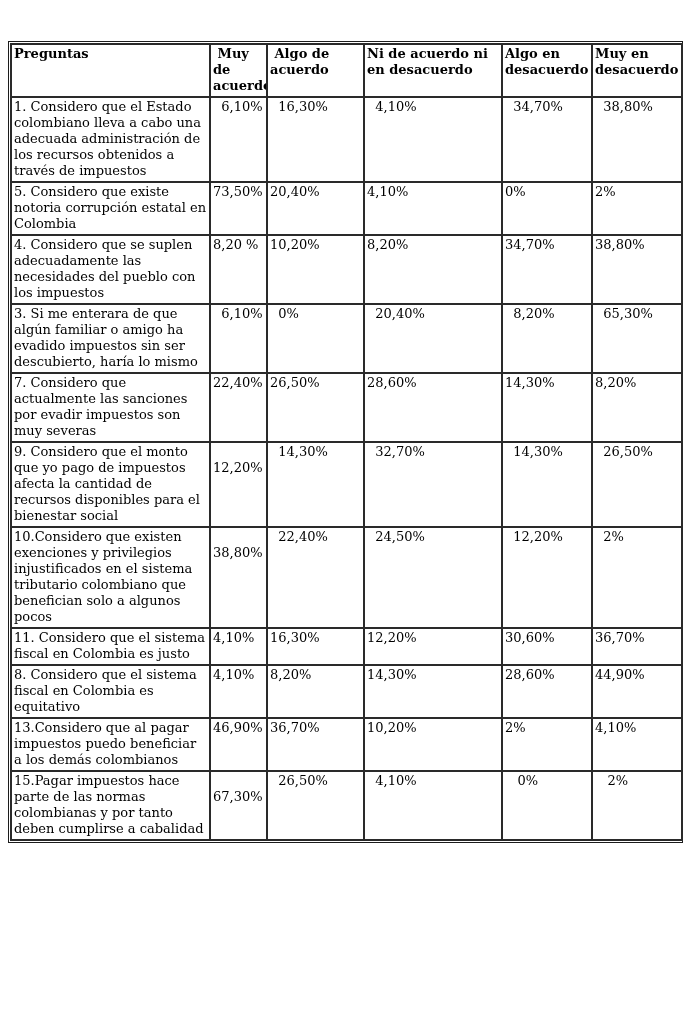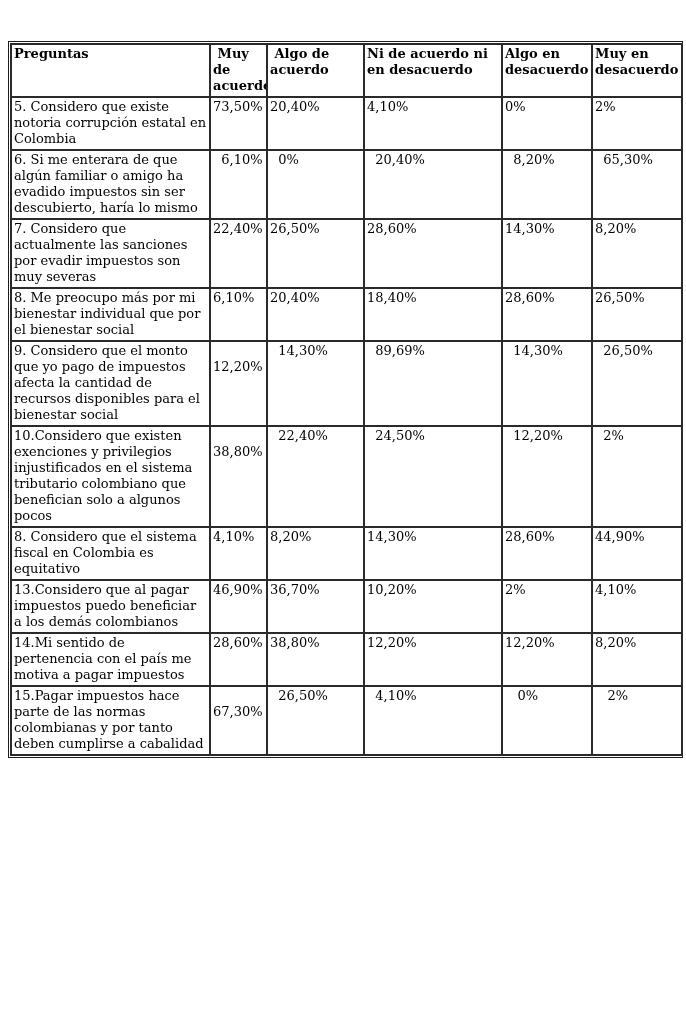--- a/index.html
+++ b/index.html
@@ -83,92 +83,100 @@
           <th>Ni de acuerdo ni
 en desacuerdo</th>
           <th class="h-center">Algo en
 desacuerdo</th>
           <th class="h-center">Muy en
 desacuerdo</th>
         </tr>
       </thead>
       <tbody>
         <tr>
+          <td class="question-cell">1. Considero que el Estado colombiano lleva a cabo una adecuada administración de los recursos obtenidos a través de impuestos</td>
+          <td class="value-cell">  6,10%</td>
+          <td class="value-cell">  16,30%</td>
+          <td class="value-cell">  4,10%</td>
+          <td class="value-cell">  34,70%</td>
+          <td class="value-cell">  38,80%</td>
+        </tr>
+        <tr>
           <td class="question-cell">5. Considero que existe notoria corrupción estatal en Colombia</td>
           <td class="value-cell">73,50%</td>
           <td class="value-cell">20,40%</td>
           <td class="value-cell">4,10%</td>
           <td class="value-cell">0%</td>
           <td class="value-cell">2%</td>
         </tr>
         <tr>
-          <td class="question-cell">6. Si me enterara de que algún familiar o amigo ha evadido impuestos sin ser descubierto, haría lo mismo</td>
+          <td class="question-cell">4. Considero que se suplen adecuadamente las necesidades del pueblo con los impuestos</td>
+          <td class="value-cell">8,20 %</td>
+          <td class="value-cell">10,20%</td>
+          <td class="value-cell">8,20%</td>
+          <td class="value-cell">34,70%</td>
+          <td class="value-cell">38,80%</td>
+        </tr>
+        <tr>
+          <td class="question-cell">3. Si me enterara de que algún familiar o amigo ha evadido impuestos sin ser descubierto, haría lo mismo</td>
           <td class="value-cell">  6,10%</td>
           <td class="value-cell">  0%</td>
           <td class="value-cell">  20,40%</td>
           <td class="value-cell">  8,20%</td>
           <td class="value-cell">  65,30%</td>
         </tr>
         <tr>
           <td class="question-cell">7. Considero que actualmente las sanciones por evadir impuestos son muy severas</td>
           <td class="value-cell">22,40%</td>
           <td class="value-cell">26,50%</td>
           <td class="value-cell">28,60%</td>
           <td class="value-cell">14,30%</td>
           <td class="value-cell">8,20%</td>
         </tr>
         <tr>
-          <td class="question-cell">8. Me preocupo más por mi bienestar individual que por el bienestar social</td>
-          <td class="value-cell">6,10%</td>
-          <td class="value-cell">20,40%</td>
-          <td class="value-cell">18,40%</td>
-          <td class="value-cell">28,60%</td>
-          <td class="value-cell">26,50%</td>
-        </tr>
-        <tr>
           <td class="question-cell">9. Considero que el monto que yo pago de impuestos afecta la cantidad de recursos disponibles para el bienestar social</td>
           <td class="value-cell">  12,20%</td>
           <td class="value-cell">  14,30%</td>
-          <td class="value-cell">  89,69%</td>
+          <td class="value-cell">  32,70%</td>
           <td class="value-cell">  14,30%</td>
           <td class="value-cell">  26,50%</td>
         </tr>
         <tr>
           <td class="question-cell">10.Considero que existen exenciones y privilegios injustificados en el sistema tributario colombiano que benefician solo a algunos pocos</td>
           <td class="value-cell">  38,80%</td>
           <td class="value-cell">  22,40%</td>
           <td class="value-cell">  24,50%</td>
           <td class="value-cell">  12,20%</td>
           <td class="value-cell">  2%</td>
+        </tr>
+        <tr>
+          <td class="question-cell">11. Considero que el sistema fiscal en Colombia es justo</td>
+          <td class="value-cell">4,10%</td>
+          <td class="value-cell">16,30%</td>
+          <td class="value-cell">12,20%</td>
+          <td class="value-cell">30,60%</td>
+          <td class="value-cell">36,70%</td>
         </tr>
         <tr>
           <td class="question-cell">8. Considero que el sistema fiscal en Colombia es equitativo</td>
           <td class="value-cell">4,10%</td>
           <td class="value-cell">8,20%</td>
           <td class="value-cell">14,30%</td>
           <td class="value-cell">28,60%</td>
           <td class="value-cell">44,90%</td>
         </tr>
         <tr>
           <td class="question-cell">13.Considero que al pagar impuestos puedo beneficiar a los demás colombianos</td>
           <td class="value-cell">46,90%</td>
           <td class="value-cell">36,70%</td>
           <td class="value-cell">10,20%</td>
           <td class="value-cell">2%</td>
           <td class="value-cell">4,10%</td>
         </tr>
         <tr>
-          <td class="question-cell">14.Mi sentido de pertenencia con el país me motiva a pagar impuestos</td>
-          <td class="value-cell">28,60%</td>
-          <td class="value-cell">38,80%</td>
-          <td class="value-cell">12,20%</td>
-          <td class="value-cell">12,20%</td>
-          <td class="value-cell">8,20%</td>
-        </tr>
-        <tr>
           <td class="question-cell">15.Pagar impuestos hace parte de las normas colombianas y por tanto deben cumplirse a cabalidad</td>
           <td class="value-cell">  67,30%</td>
           <td class="value-cell">  26,50%</td>
           <td class="value-cell">  4,10%</td>
           <td class="value-cell">   0%</td>
           <td class="value-cell">   2%</td>
         </tr>
       </tbody>
     </table>
   </div>

